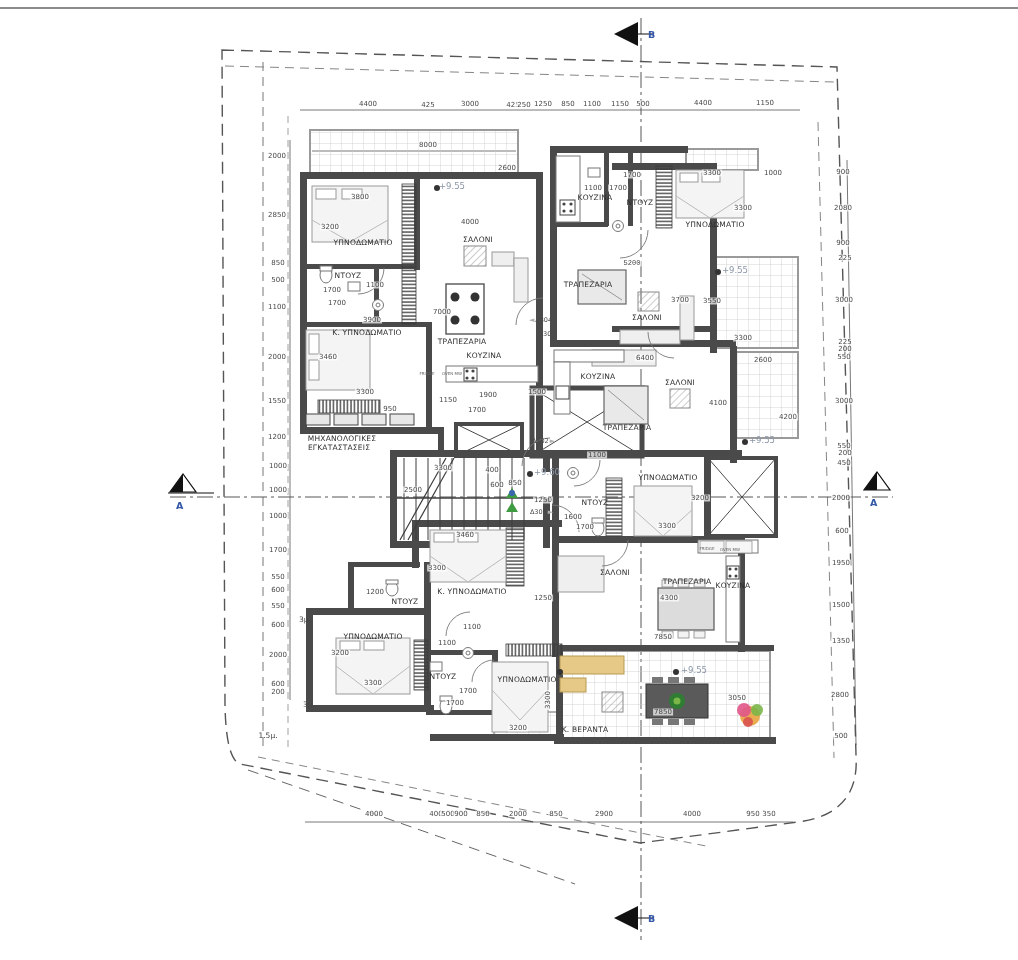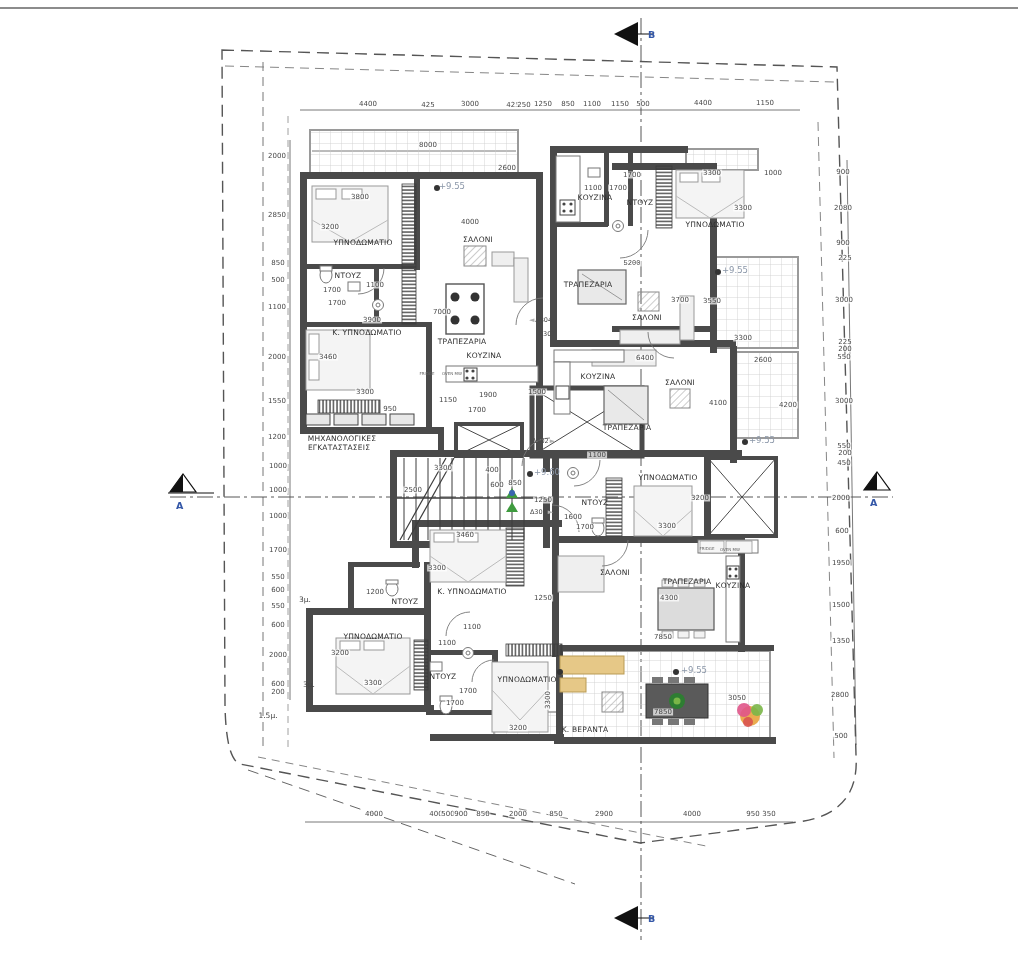--- a/index.html
+++ b/index.html
@@ -8,21 +8,21 @@
   #drawing{position:absolute;left:0;top:0;}
   #labels{position:absolute;left:0;top:0;width:100%;height:100%;pointer-events:none;}
   .lbl{position:absolute;white-space:nowrap;transform:translate(-50%,-50%);
        font-family:"DejaVu Sans",sans-serif;line-height:1;}
   .room-label{font-size:7.5px;color:#2f2f2f;letter-spacing:.2px;}
   .dim-label{font-size:7px;color:#474747;background:rgba(255,255,255,.7);padding:0 1px;}
   .elev-label{font-size:8.5px;color:#8a96a8;}
   .door-tag{font-size:6.5px;color:#4a4a4a;}
   .tag-arrow{color:#b0b0b0;font-size:7px;margin:0 1px;}
   .appliance-label{font-size:4px;color:#666;}
-  .setback-label{font-size:7.5px;color:#444;}
+  .setback-label{font-size:7.5px;color:#444;margin-top:20px;}
   .section-letter{position:absolute;font-weight:bold;font-size:9.5px;color:#3558a8;
        font-family:"DejaVu Sans",sans-serif;}
 </style>
 </head>
 <body>
 
 <div id="canvas">
 
 <svg id="drawing" width="1018" height="960" viewBox="0 0 1018 960">
   <defs>
@@ -449,21 +449,21 @@
       <span class="lbl dim-label" style="left: 593px; top: 188px; transform: translate(-50%, -50%);">1100</span>
       <span class="lbl dim-label" style="left: 618px; top: 188px; transform: translate(-50%, -50%);">1700</span>
       <span class="lbl dim-label" style="left: 743px; top: 208px; transform: translate(-50%, -50%);">3300</span>
       <span class="lbl dim-label" style="left: 632px; top: 263px; transform: translate(-50%, -50%); font-family: Liberation Mono, monospace;">5200</span>
       <span class="lbl dim-label" style="left: 680px; top: 300px; transform: translate(-50%, -50%);">3700</span>
       <span class="lbl dim-label" style="left: 712px; top: 301px; transform: translate(-50%, -50%);">3550</span>
       <span class="lbl dim-label" style="left: 743px; top: 338px; transform: translate(-50%, -50%);">3300</span>
       <span class="lbl dim-label" style="left: 645px; top: 358px; transform: translate(-50%, -50%);">6400</span>
       <span class="lbl dim-label" style="left: 763px; top: 360px; transform: translate(-50%, -50%);">2600</span>
       <span class="lbl dim-label" style="left: 718px; top: 403px; transform: translate(-50%, -50%); text-align: right;">4100</span>
-      <span class="lbl dim-label" style="left: 788px; top: 405px; transform: translate(-50%, -50%);">4200</span>
+      <span class="lbl dim-label" style="left: 788px; top: 417px; transform: translate(-50%, -50%);">4200</span>
       <span class="lbl dim-label" style="left: 443px; top: 468px; transform: translate(-50%, -50%);">3300</span>
       <span class="lbl dim-label" style="left: 492px; top: 470px; transform: translate(-50%, -50%);">400</span>
       <span class="lbl dim-label" style="left: 413px; top: 490px; transform: translate(-50%, -50%);">2500</span>
       <span class="lbl dim-label" style="left: 497px; top: 485px; transform: translate(-50%, -50%);">600</span>
       <span class="lbl dim-label" style="left: 515px; top: 483px; transform: translate(-50%, -50%);">850</span>
       <span class="lbl dim-label" style="left: 543px; top: 500px; transform: translate(-50%, -50%);">1250</span>
       <span class="lbl dim-label" style="left: 597px; top: 455px; transform: translate(-50%, -50%);">1100</span>
       <span class="lbl dim-label" style="left: 573px; top: 517px; transform: translate(-50%, -50%);">1600</span>
       <span class="lbl dim-label" style="left: 585px; top: 527px; transform: translate(-50%, -50%);">1700</span>
       <span class="lbl dim-label" style="left: 465px; top: 535px; transform: translate(-50%, -50%);">3460</span>

